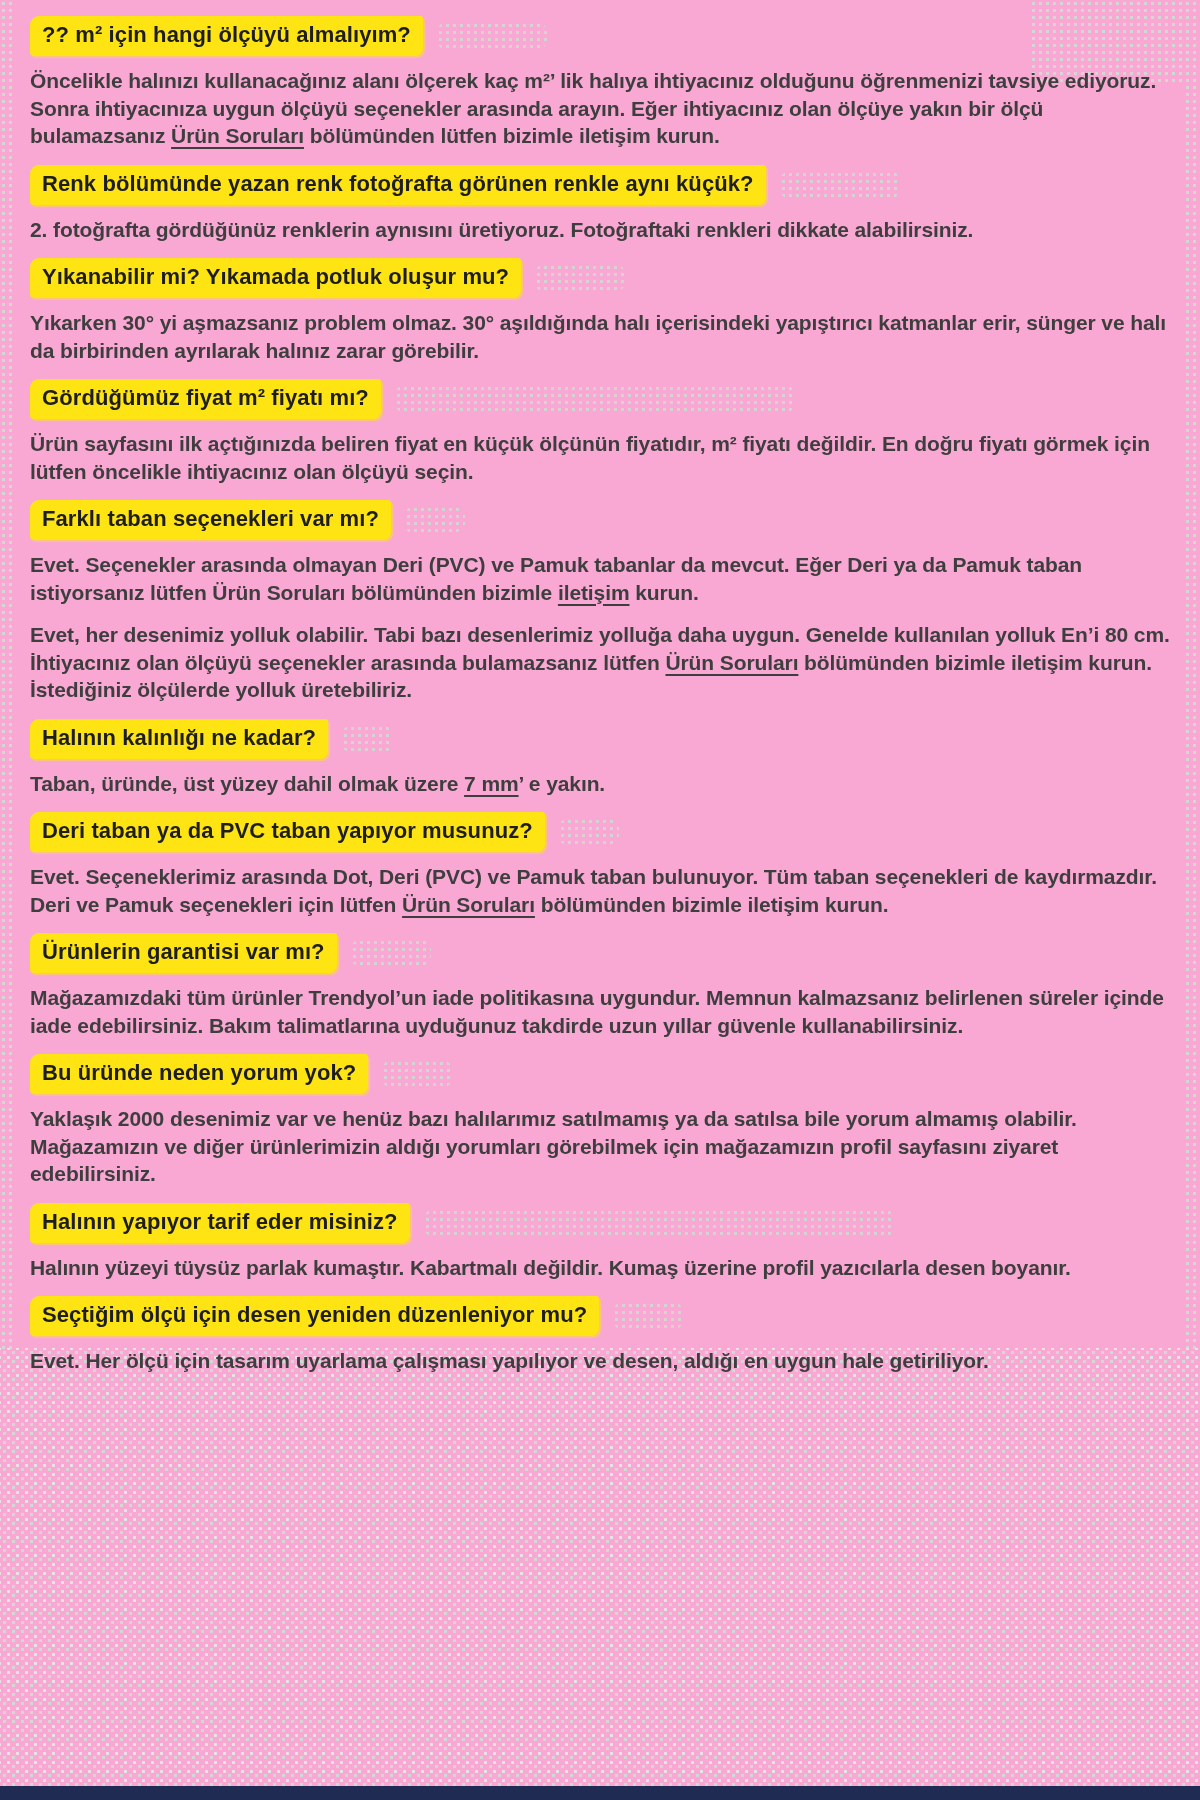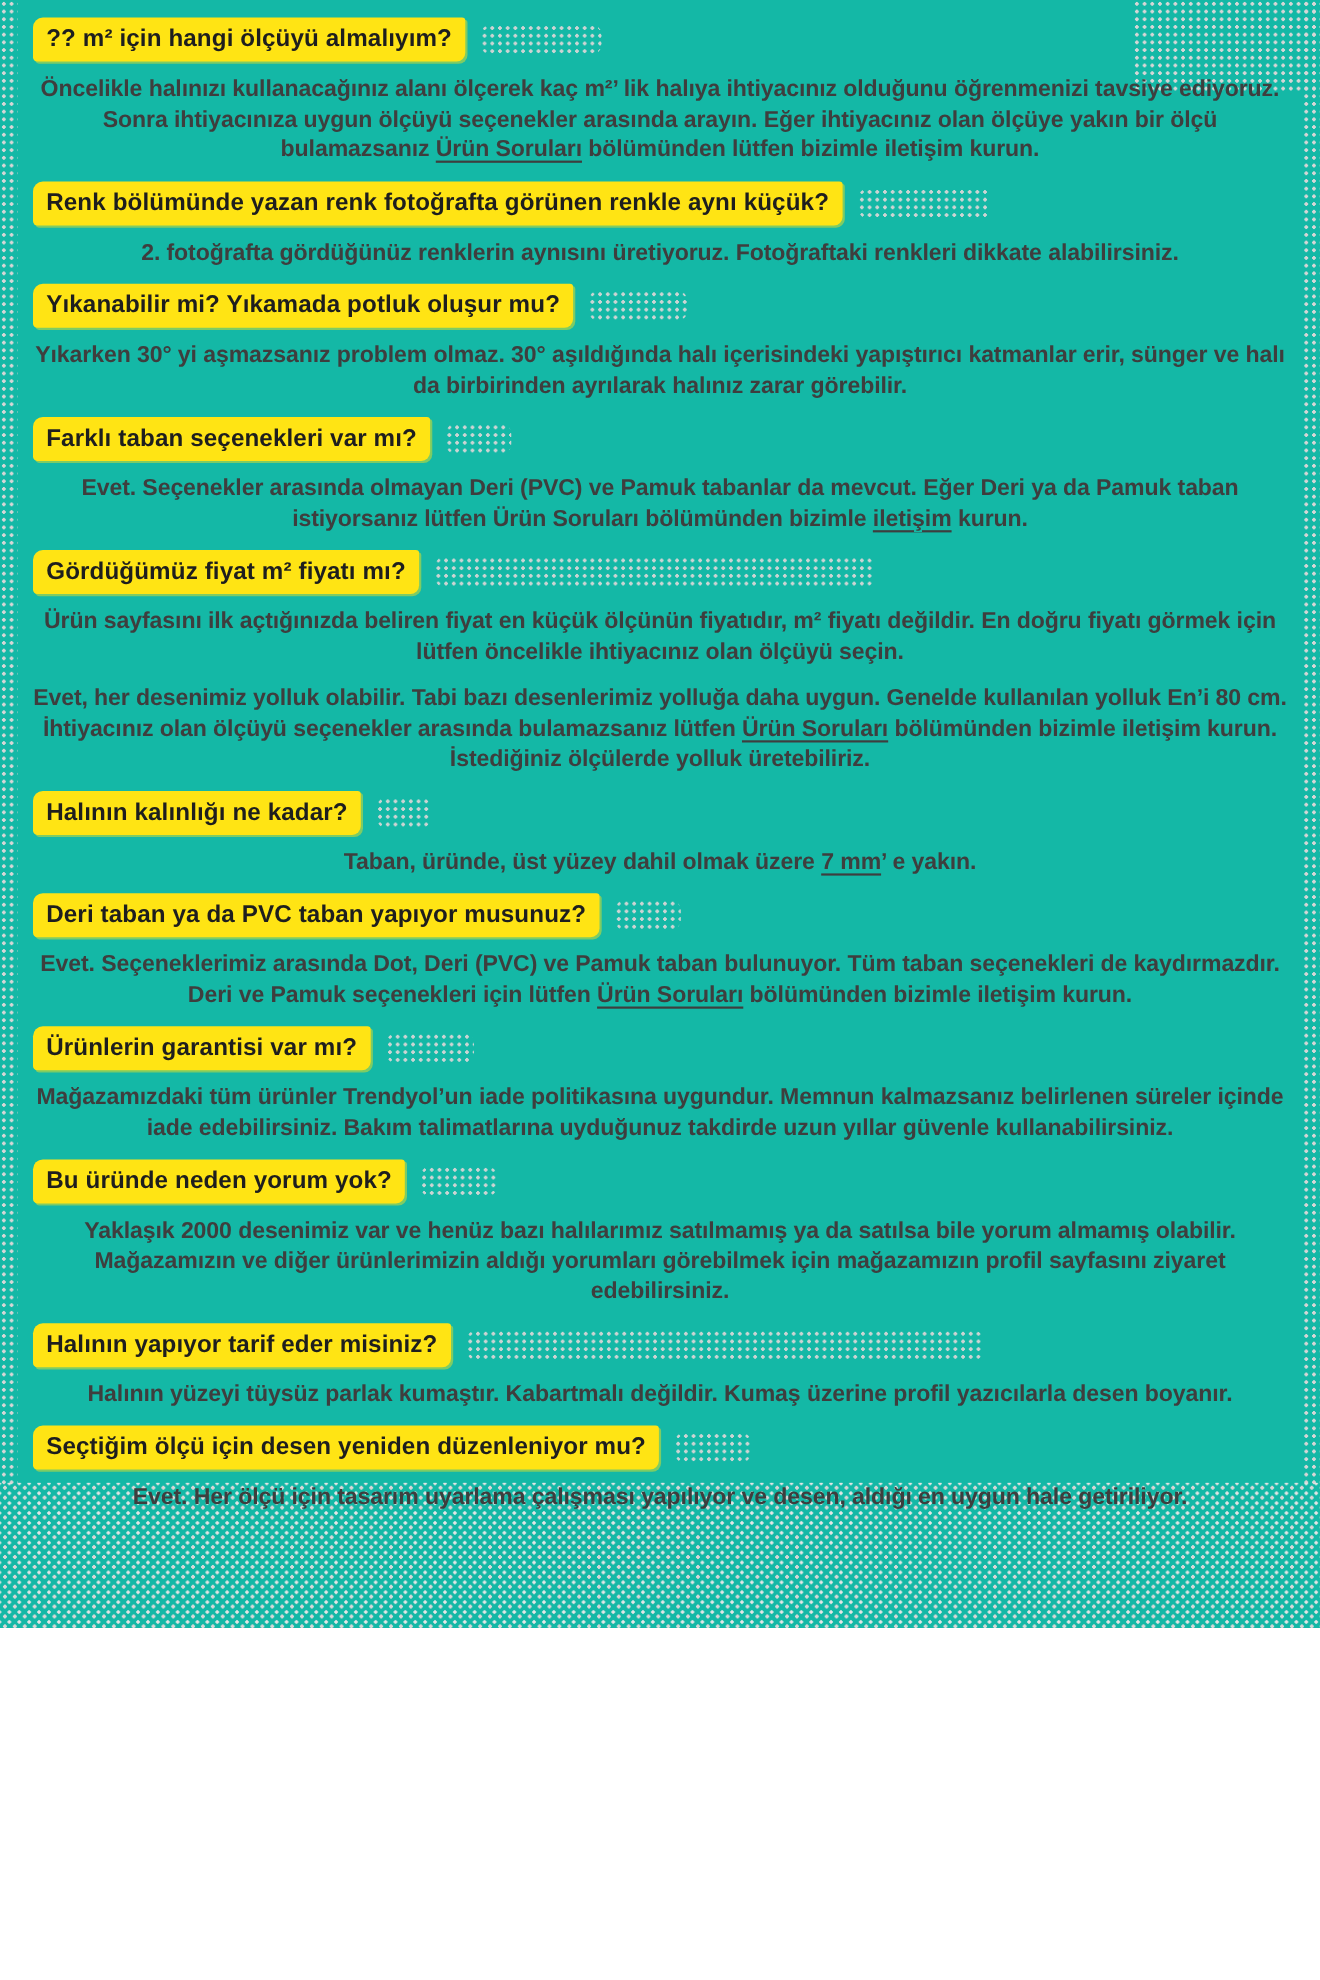--- a/index.html
+++ b/index.html
@@ -1,20 +1,20 @@
 <!DOCTYPE html>
 <html style="--highlight: #ffe414; --question-text: #1e1e1e; --answer-text: #3e3e3e; --halftone-dot: #d6d6d6; --footer-bar: #1f2b52;"><head>
 <meta charset="utf-8">
 <style>
   html, body { margin: 0; padding: 0; background: #ffffff; }
   .page {
     position: relative;
     width: 1200px;
-    height: 1480px;
-    background: #14b8a6;
+    height: 1800px;
+    background: #f9a8d4;
     overflow: hidden;
     font-family: "Liberation Sans", sans-serif;
   }
   
   .dots {
     position: absolute;
     z-index: 1;
     background-image: radial-gradient(circle, var(--halftone-dot, #d6d6d6) 1.5px, transparent 1.6px);
     background-size: 7px 7px;
   }
@@ -67,21 +67,20 @@
     background-size: 7px 7px;
     opacity: 0.95;
   }
   .faq-item p {
     margin: 11px 0 15px 0;
     font-size: 21px;
     font-weight: 600;
     color: var(--answer-text, #3e3e3e);
     line-height: 27.5px;
     letter-spacing: -0.1px;
-    text-align: center;
   }
   .u {
     text-decoration: underline;
     text-decoration-thickness: 2px;
     text-underline-offset: 4px;
   }
 </style>
 </head>
 <body>
 
@@ -104,27 +103,27 @@
       <h2><span class="hl">Renk bölümünde yazan renk fotoğrafta görünen renkle aynı küçük?</span><span class="dotband" style="width:120px"></span></h2>
       <p><span>2. fotoğrafta gördüğünüz renklerin aynısını üretiyoruz. Fotoğraftaki renkleri dikkate alabilirsiniz.</span><span class="u"></span><span></span></p>
     </section>
 
     <section class="faq-item">
       <h2><span class="hl">Yıkanabilir mi? Yıkamada potluk oluşur mu?</span><span class="dotband" style="width:90px"></span></h2>
       <p><span>Yıkarken 30° yi aşmazsanız problem olmaz. 30° aşıldığında halı içerisindeki yapıştırıcı katmanlar erir, sünger ve halı da birbirinden ayrılarak halınız zarar görebilir.</span><span class="u"></span><span></span></p>
     </section>
 
     <section class="faq-item">
-      <h2><span class="hl">Farklı taban seçenekleri var mı?</span><span class="dotband" style="width:60px"></span></h2>
-      <p><span>Evet. Seçenekler arasında olmayan Deri (PVC) ve Pamuk tabanlar da mevcut. Eğer Deri ya da Pamuk taban istiyorsanız lütfen Ürün Soruları bölümünden bizimle </span><span class="u">iletişim</span><span> kurun.</span></p>
+      <h2><span class="hl">Gördüğümüz fiyat m² fiyatı mı?</span><span class="dotband" style="width:400px"></span></h2>
+      <p><span>Ürün sayfasını ilk açtığınızda beliren fiyat en küçük ölçünün fiyatıdır, m² fiyatı değildir. En doğru fiyatı görmek için lütfen öncelikle ihtiyacınız olan ölçüyü seçin.</span><span class="u"></span><span></span></p>
     </section>
 
     <section class="faq-item">
-      <h2><span class="hl">Gördüğümüz fiyat m² fiyatı mı?</span><span class="dotband" style="width:400px"></span></h2>
-      <p><span>Ürün sayfasını ilk açtığınızda beliren fiyat en küçük ölçünün fiyatıdır, m² fiyatı değildir. En doğru fiyatı görmek için lütfen öncelikle ihtiyacınız olan ölçüyü seçin.</span><span class="u"></span><span></span></p>
+      <h2><span class="hl">Farklı taban seçenekleri var mı?</span><span class="dotband" style="width:60px"></span></h2>
+      <p><span>Evet. Seçenekler arasında olmayan Deri (PVC) ve Pamuk tabanlar da mevcut. Eğer Deri ya da Pamuk taban istiyorsanız lütfen Ürün Soruları bölümünden bizimle </span><span class="u">iletişim</span><span> kurun.</span></p>
     </section>
 
     <section class="faq-item">
       <p><span>Evet, her desenimiz yolluk olabilir. Tabi bazı desenlerimiz yolluğa daha uygun. Genelde kullanılan yolluk En’i 80 cm. İhtiyacınız olan ölçüyü seçenekler arasında bulamazsanız lütfen </span><span class="u">Ürün Soruları</span><span> bölümünden bizimle iletişim kurun. İstediğiniz ölçülerde yolluk üretebiliriz.</span></p>
     </section>
 
     <section class="faq-item">
       <h2><span class="hl">Halının kalınlığı ne kadar?</span><span class="dotband" style="width:50px"></span></h2>
       <p><span>Taban, üründe, üst yüzey dahil olmak üzere </span><span class="u">7 mm</span><span>’ e yakın.</span></p>
     </section>

